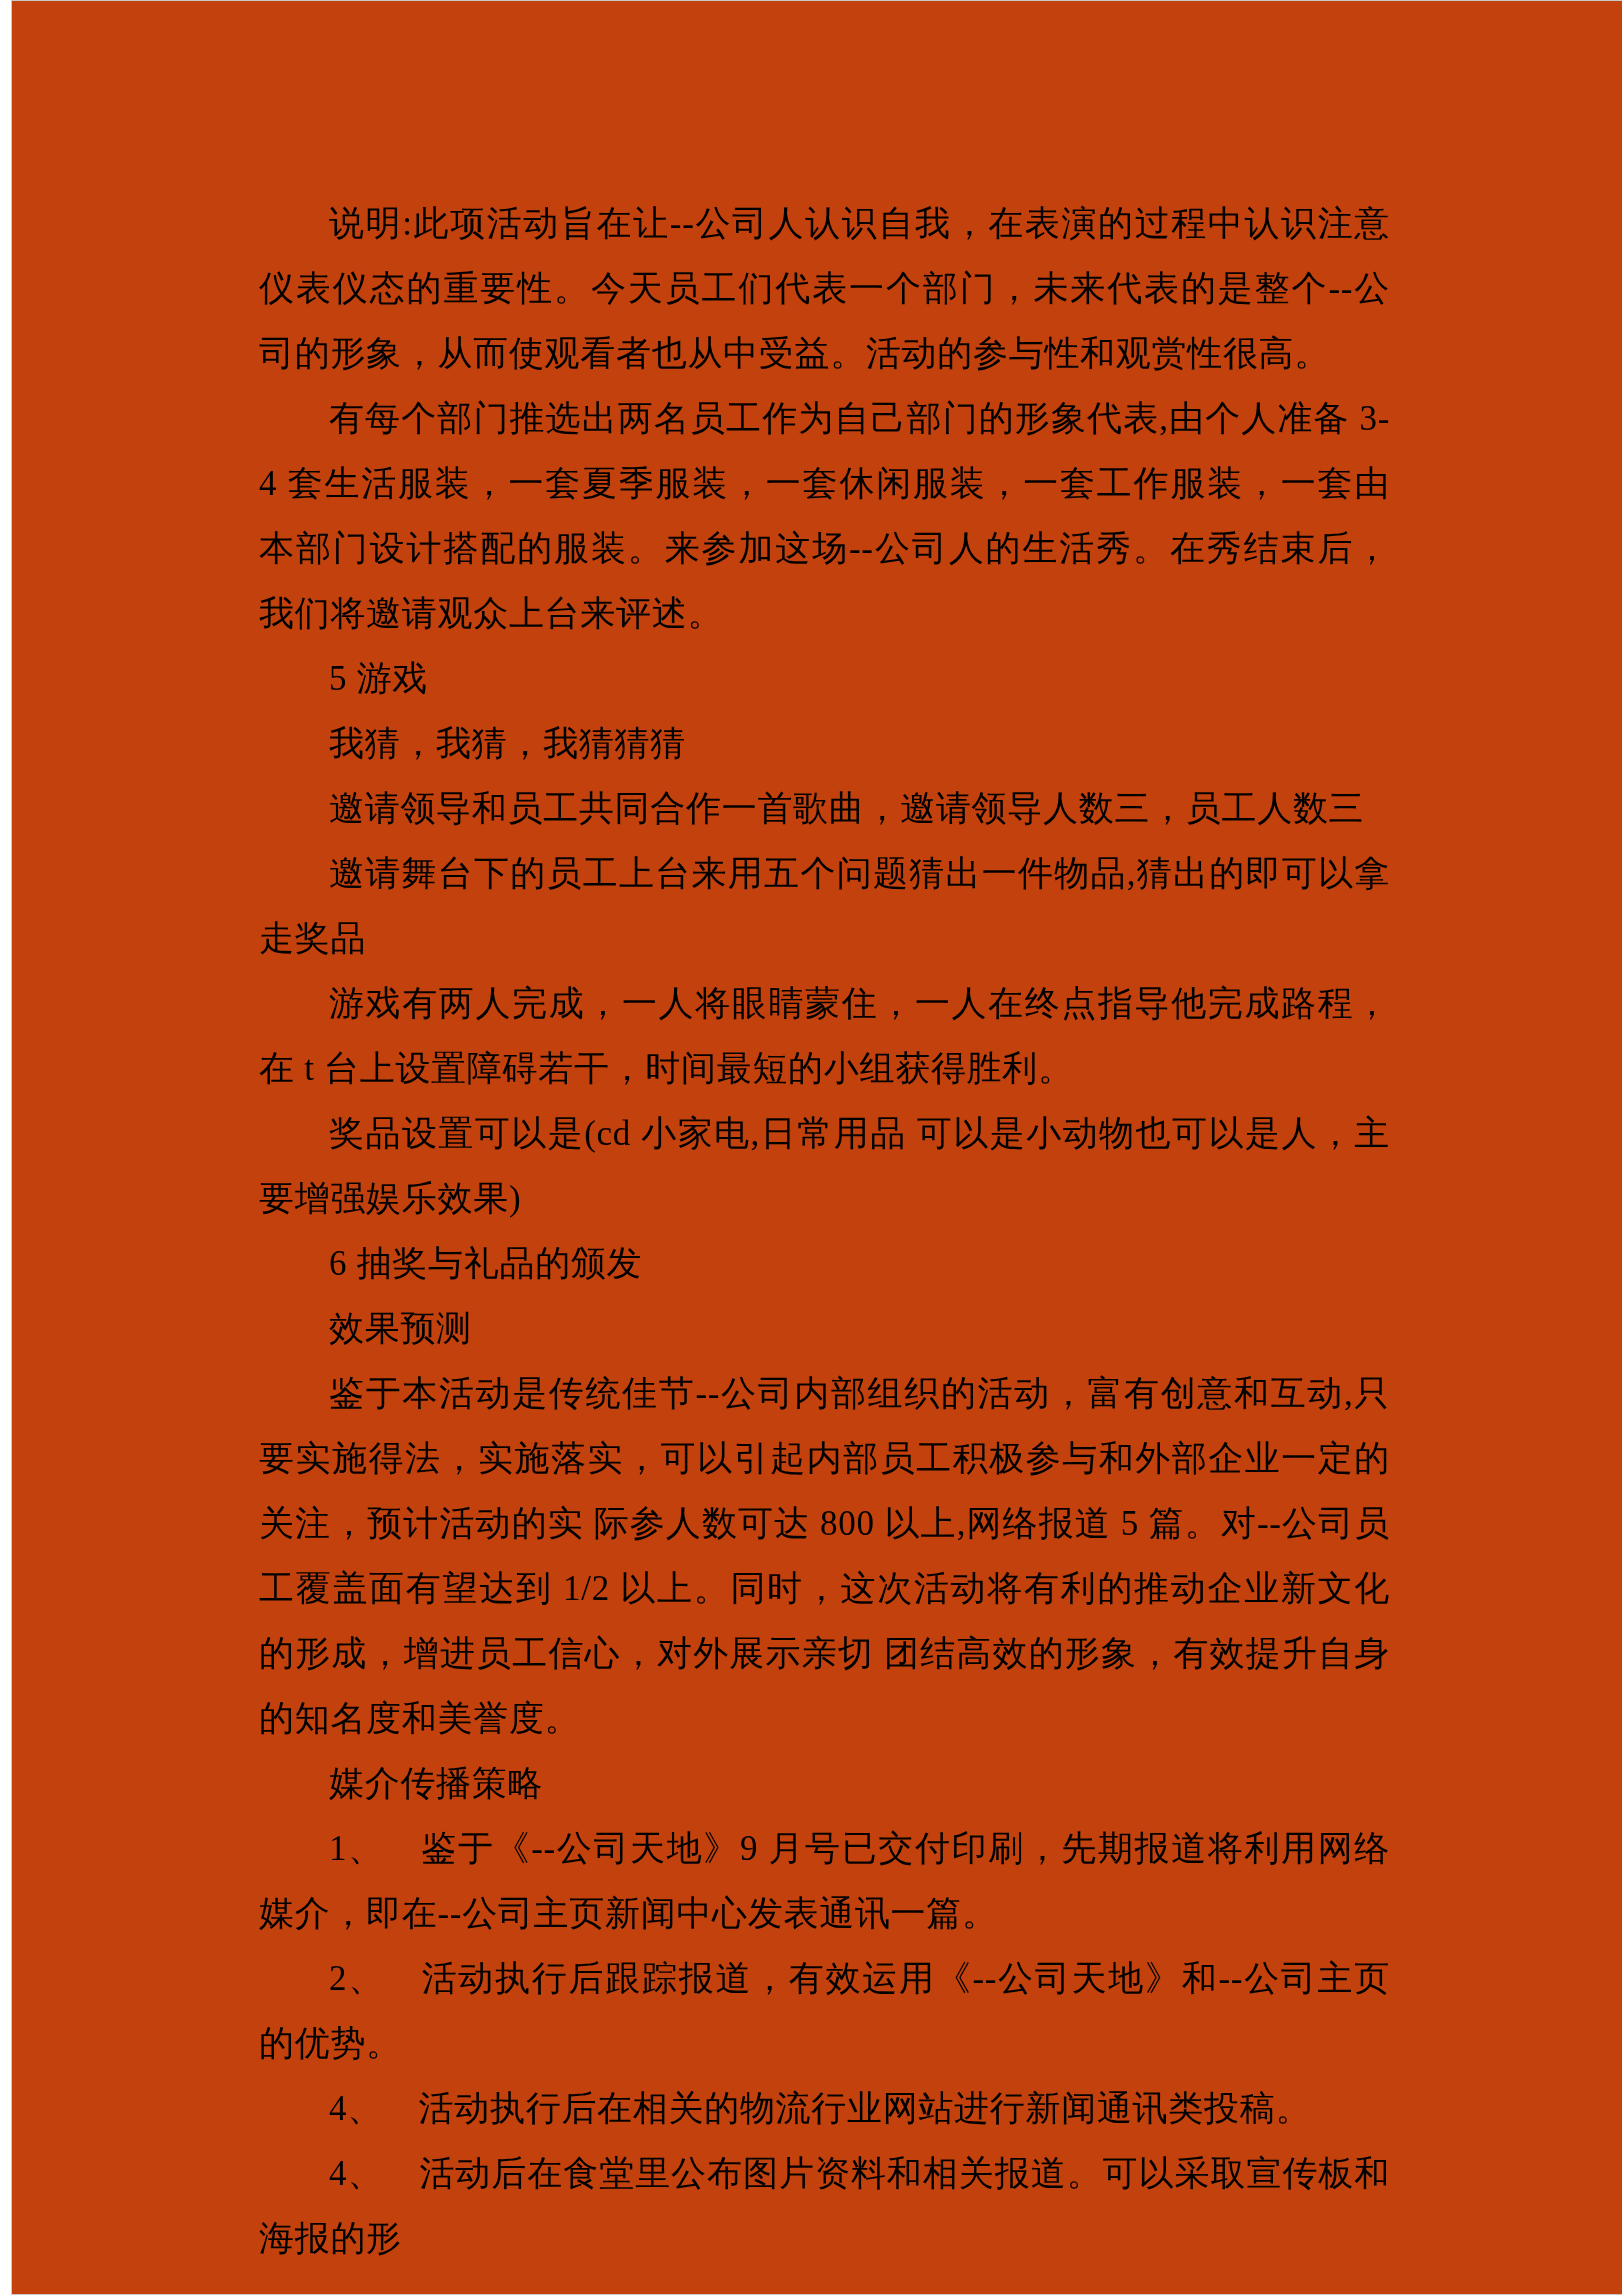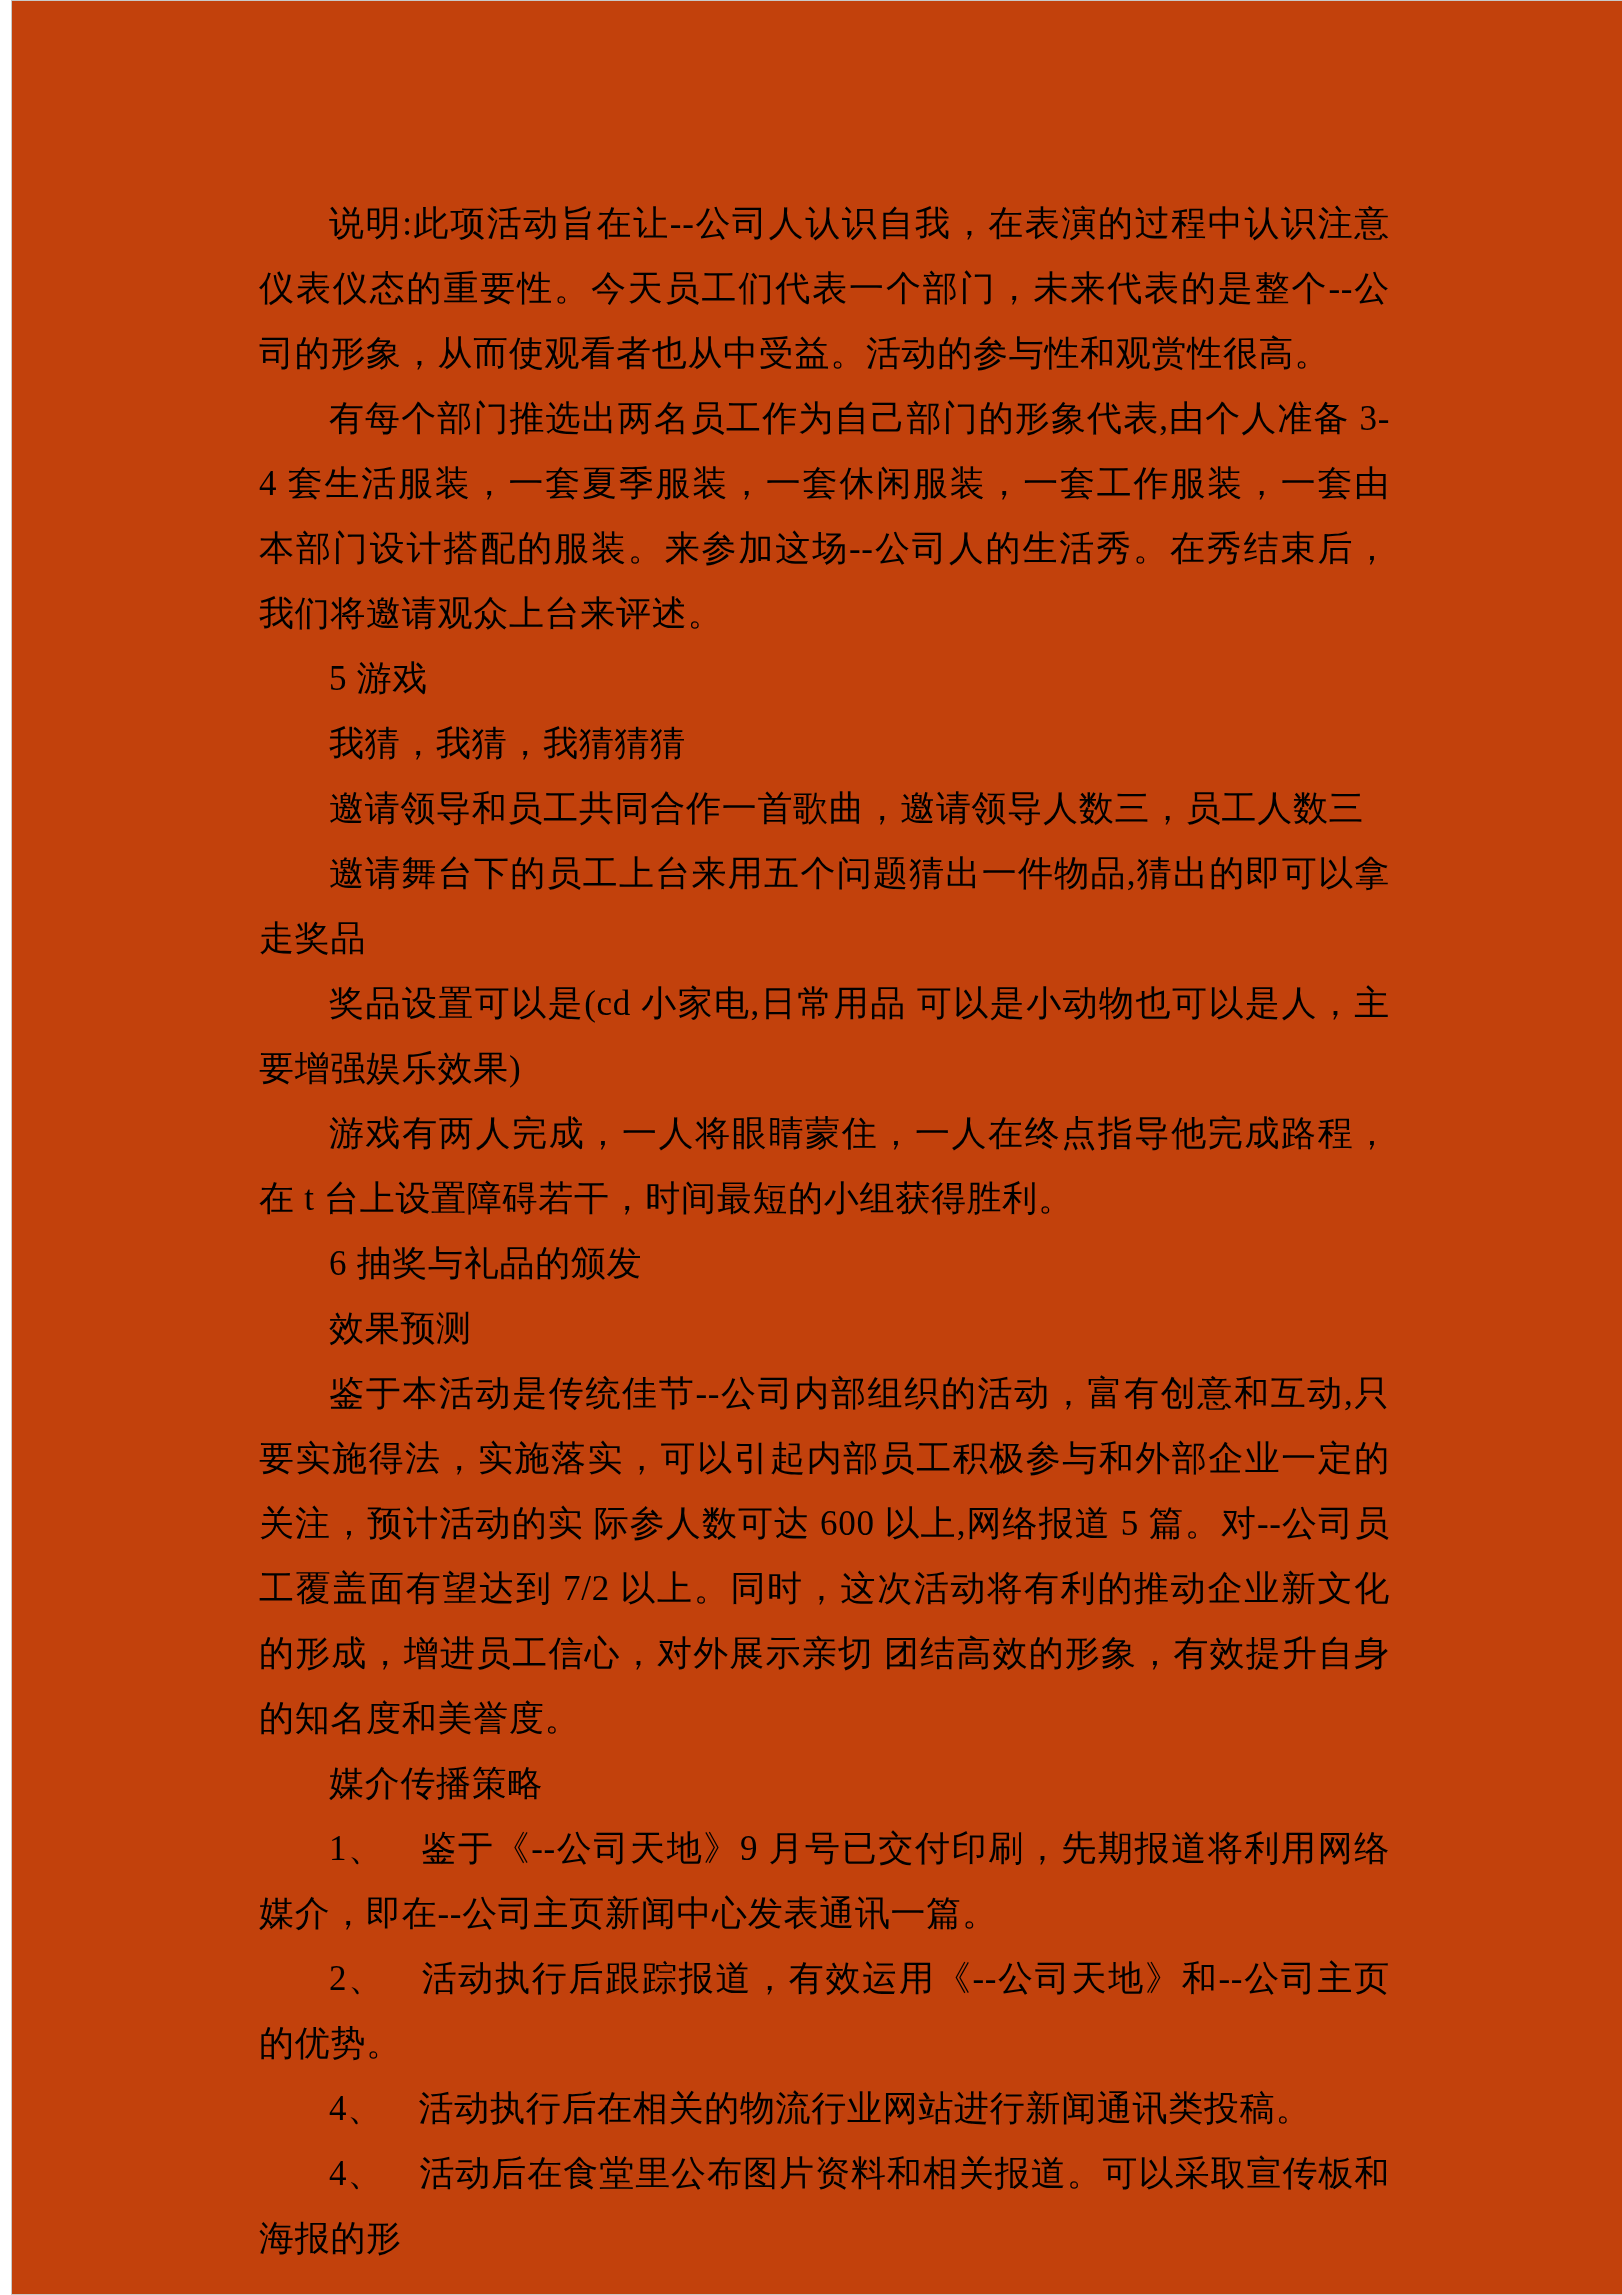--- a/index.html
+++ b/index.html
@@ -40,25 +40,25 @@
 <body>
 
 <div class="page">
   <div class="doc-body">
     <p>说明:此项活动旨在让--公司人认识自我，在表演的过程中认识注意仪表仪态的重要性。今天员工们代表一个部门，未来代表的是整个--公司的形象，从而使观看者也从中受益。活动的参与性和观赏性很高。</p>
     <p>有每个部门推选出两名员工作为自己部门的形象代表,由个人准备 3-4 套生活服装，一套夏季服装，一套休闲服装，一套工作服装，一套由本部门设计搭配的服装。来参加这场--公司人的生活秀。在秀结束后，我们将邀请观众上台来评述。</p>
     <p>5 游戏</p>
     <p>我猜，我猜，我猜猜猜</p>
     <p>邀请领导和员工共同合作一首歌曲，邀请领导人数三，员工人数三</p>
     <p>邀请舞台下的员工上台来用五个问题猜出一件物品,猜出的即可以拿走奖品</p>
+    <p>游戏有两人完成，一人将眼睛蒙住，一人在终点指导他完成路程，在 t 台上设置障碍若干，时间最短的小组获得胜利。</p>
     <p>奖品设置可以是(cd 小家电,日常用品 可以是小动物也可以是人，主要增强娱乐效果)</p>
-    <p>游戏有两人完成，一人将眼睛蒙住，一人在终点指导他完成路程，在 t 台上设置障碍若干，时间最短的小组获得胜利。</p>
     <p>6 抽奖与礼品的颁发</p>
     <p>效果预测</p>
-    <p>鉴于本活动是传统佳节--公司内部组织的活动，富有创意和互动,只要实施得法，实施落实，可以引起内部员工积极参与和外部企业一定的关注，预计活动的实 际参人数可达 600 以上,网络报道 5 篇。对--公司员工覆盖面有望达到 7/2 以上。同时，这次活动将有利的推动企业新文化的形成，增进员工信心，对外展示亲切 团结高效的形象，有效提升自身的知名度和美誉度。</p>
+    <p>鉴于本活动是传统佳节--公司内部组织的活动，富有创意和互动,只要实施得法，实施落实，可以引起内部员工积极参与和外部企业一定的关注，预计活动的实 际参人数可达 800 以上,网络报道 5 篇。对--公司员工覆盖面有望达到 1/2 以上。同时，这次活动将有利的推动企业新文化的形成，增进员工信心，对外展示亲切 团结高效的形象，有效提升自身的知名度和美誉度。</p>
     <p>媒介传播策略</p>
     <p>1、　鉴于《--公司天地》9 月号已交付印刷，先期报道将利用网络媒介，即在--公司主页新闻中心发表通讯一篇。</p>
     <p>2、　活动执行后跟踪报道，有效运用《--公司天地》和--公司主页的优势。</p>
     <p>4、　活动执行后在相关的物流行业网站进行新闻通讯类投稿。</p>
     <p>4、　活动后在食堂里公布图片资料和相关报道。可以采取宣传板和海报的形</p>
   </div>
 </div>
 
 
 </body></html>

